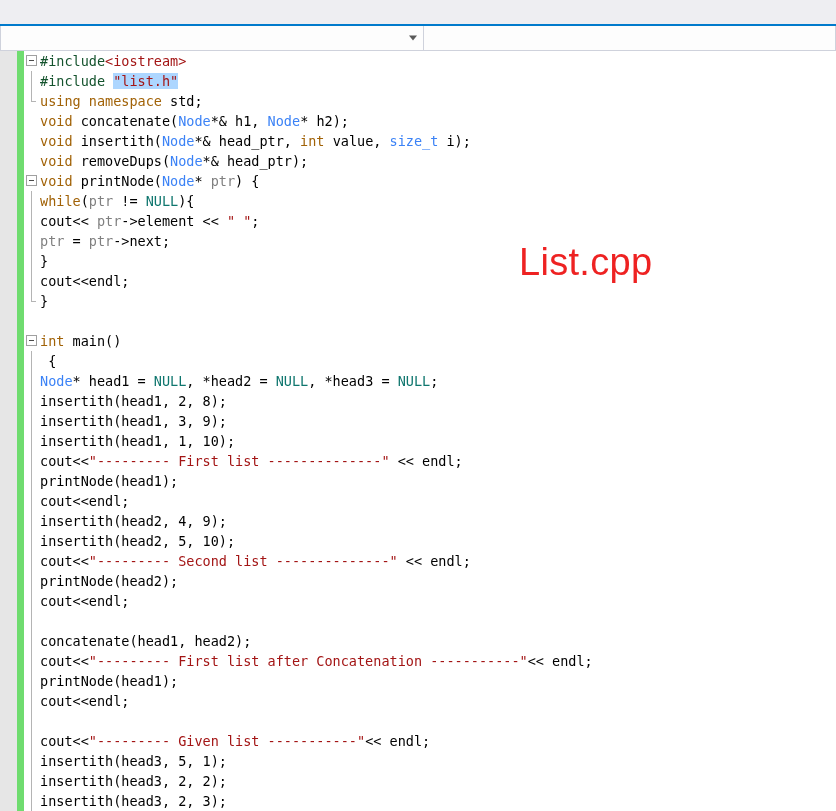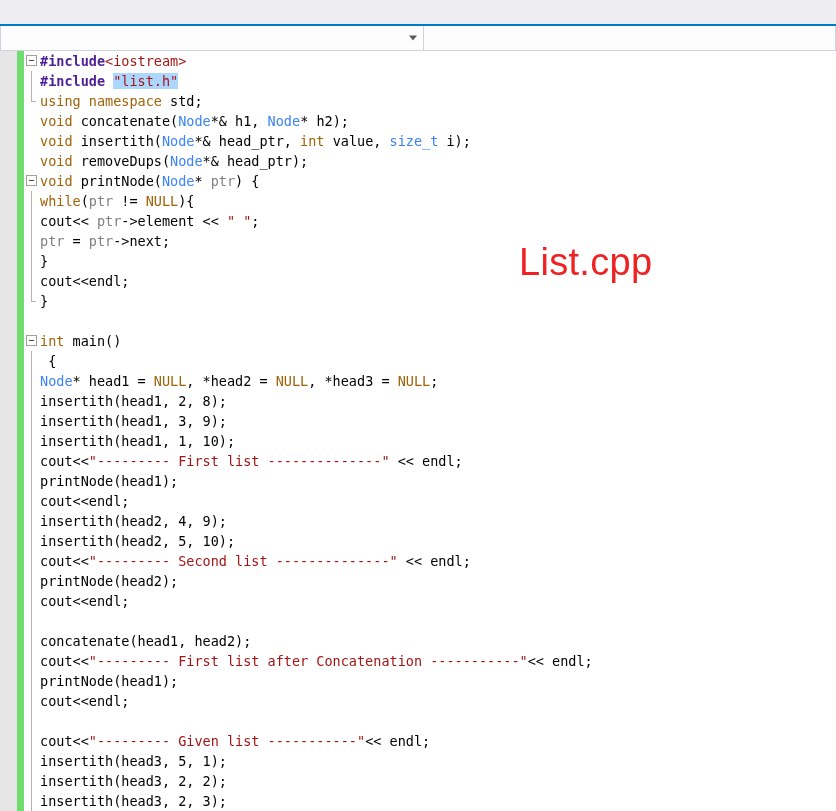--- a/index.html
+++ b/index.html
@@ -54,24 +54,24 @@
   }
   .foldbox:after{
     content:"";position:absolute;left:2px;top:4px;width:5px;height:1px;background:#4a4a4a;
   }
   .foldline{position:absolute;left:7px;width:1px;background:#b4b4b4;}
   .foldtick{position:absolute;left:7px;width:5px;height:1px;background:#b4b4b4;}
   
   .kw{color:#a16207;}
   .type{color:#3b82f6;}
   .str{color:#a31515;}
-  .macro{color:#4c1d95;font-weight:bold;}
+  .macro{color:#14532d;}
   .inc{color:#a31515;margin-top:16px;}
   .param{color:#808080;}
-  .macroconst{color:#a16207;}
+  .macroconst{color:#0f766e;}
   .sel{background:#add6ff;}
   
   .annot{
     position:absolute;left:519px;top:190px;color:#ee2222;
     font-family:"Liberation Sans",sans-serif;font-size:38px;
     font-weight:400;letter-spacing:.3px;white-space:nowrap;
   }
 </style>
 </head>
 <body>

